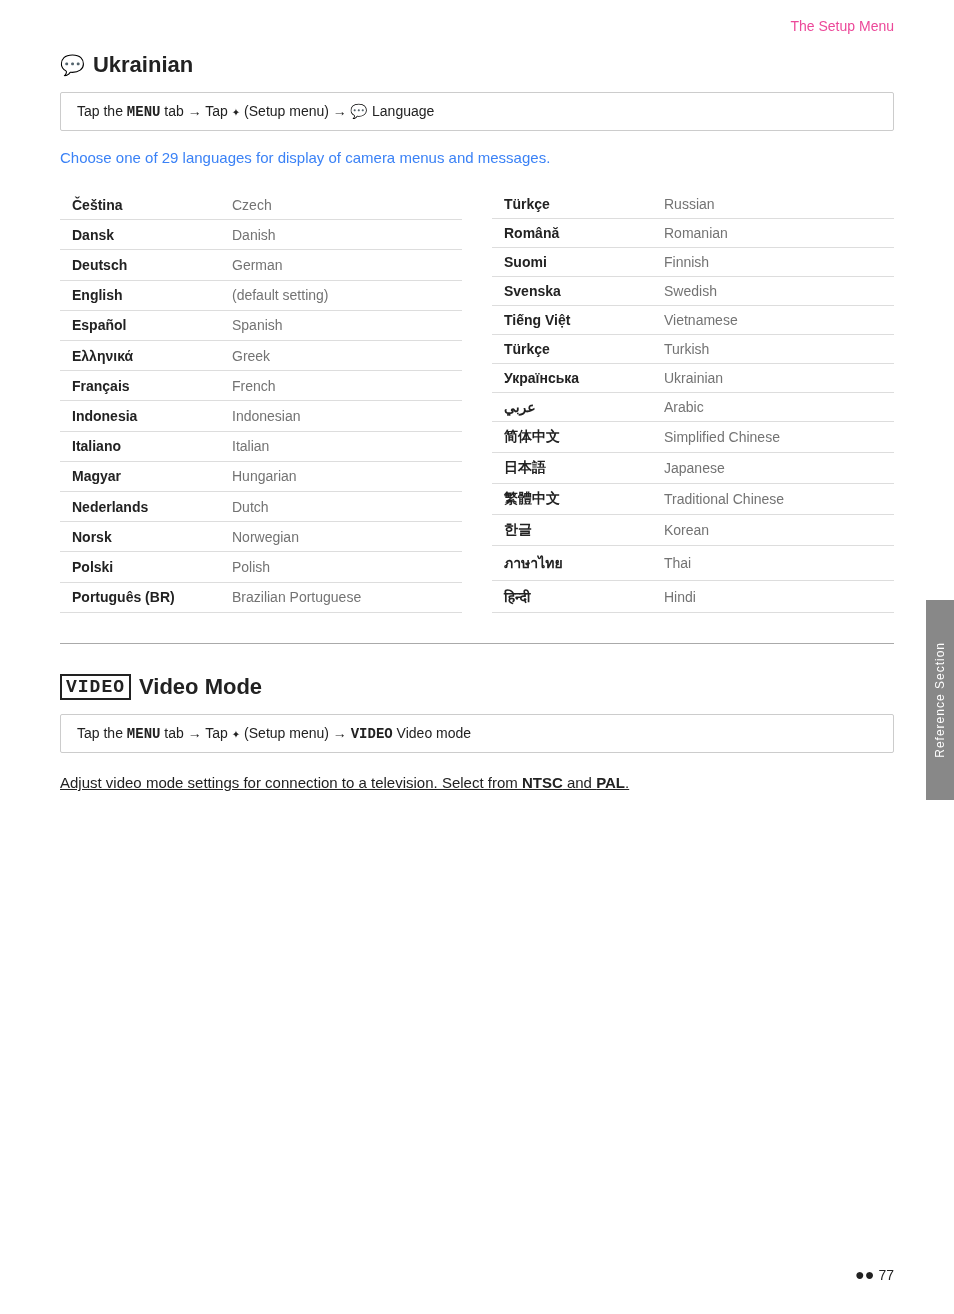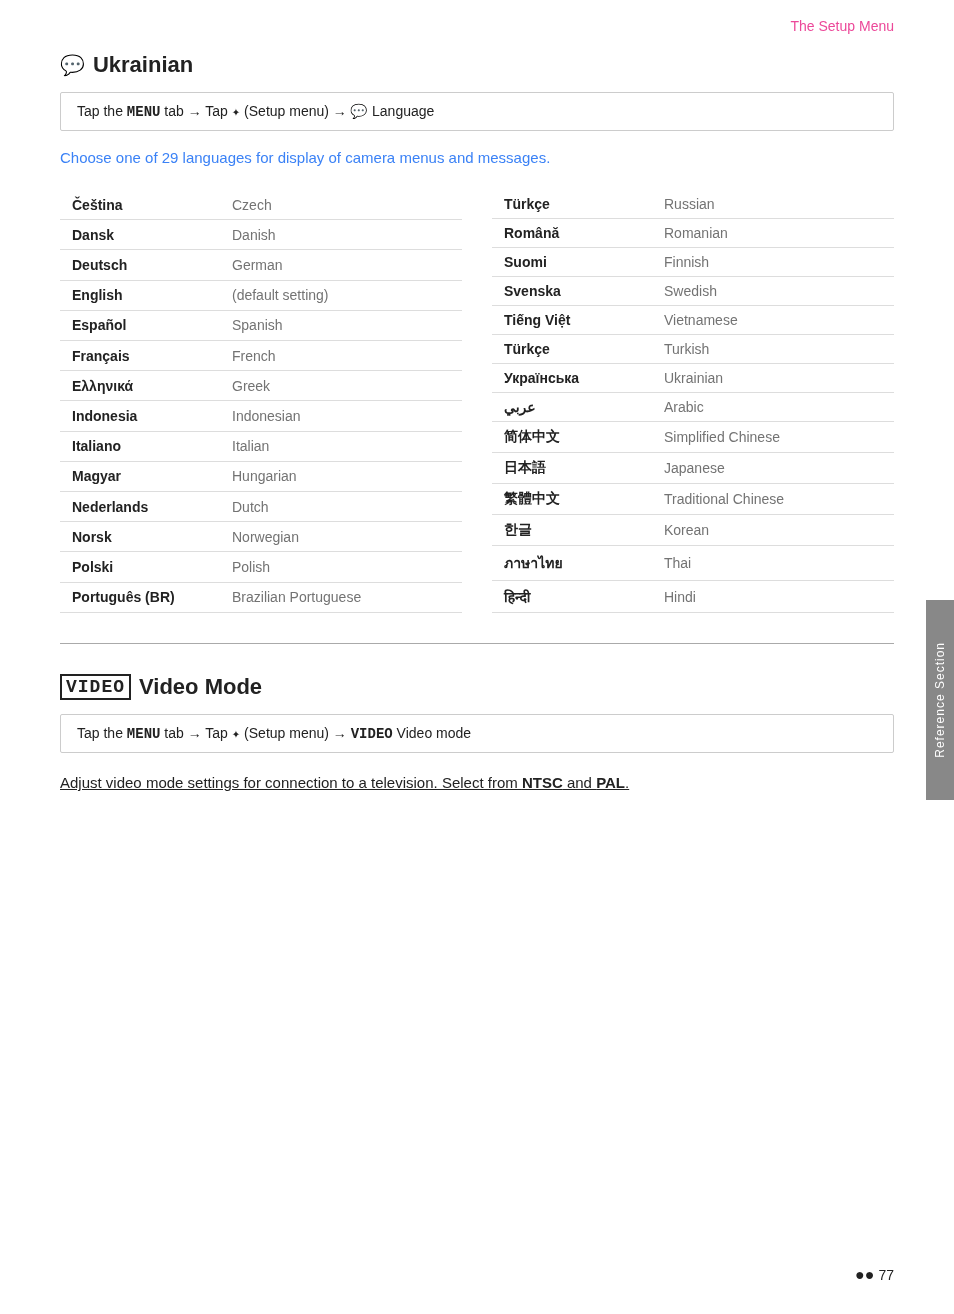--- a/index.html
+++ b/index.html
@@ -187,26 +187,26 @@
             </tr>
             <tr>
               <td>English</td>
               <td>(default setting)</td>
             </tr>
             <tr>
               <td>Español</td>
               <td>Spanish</td>
             </tr>
             <tr>
+              <td>Ελληνικά</td>
+              <td>Greek</td>
+            </tr>
+            <tr>
               <td>Français</td>
               <td>French</td>
-            </tr>
-            <tr>
-              <td>Ελληνικά</td>
-              <td>Greek</td>
             </tr>
             <tr>
               <td>Indonesia</td>
               <td>Indonesian</td>
             </tr>
             <tr>
               <td>Italiano</td>
               <td>Italian</td>
             </tr>
             <tr>

